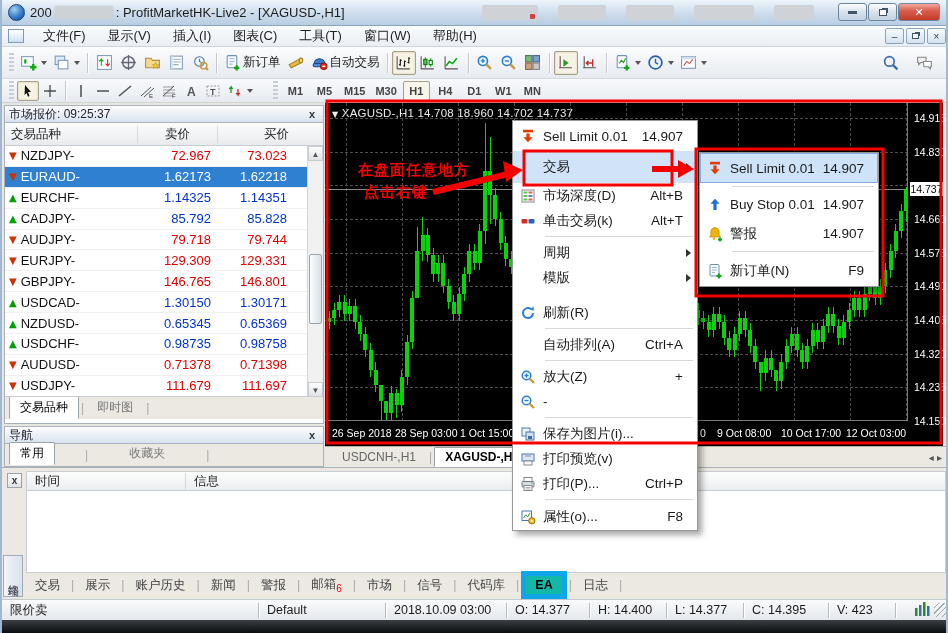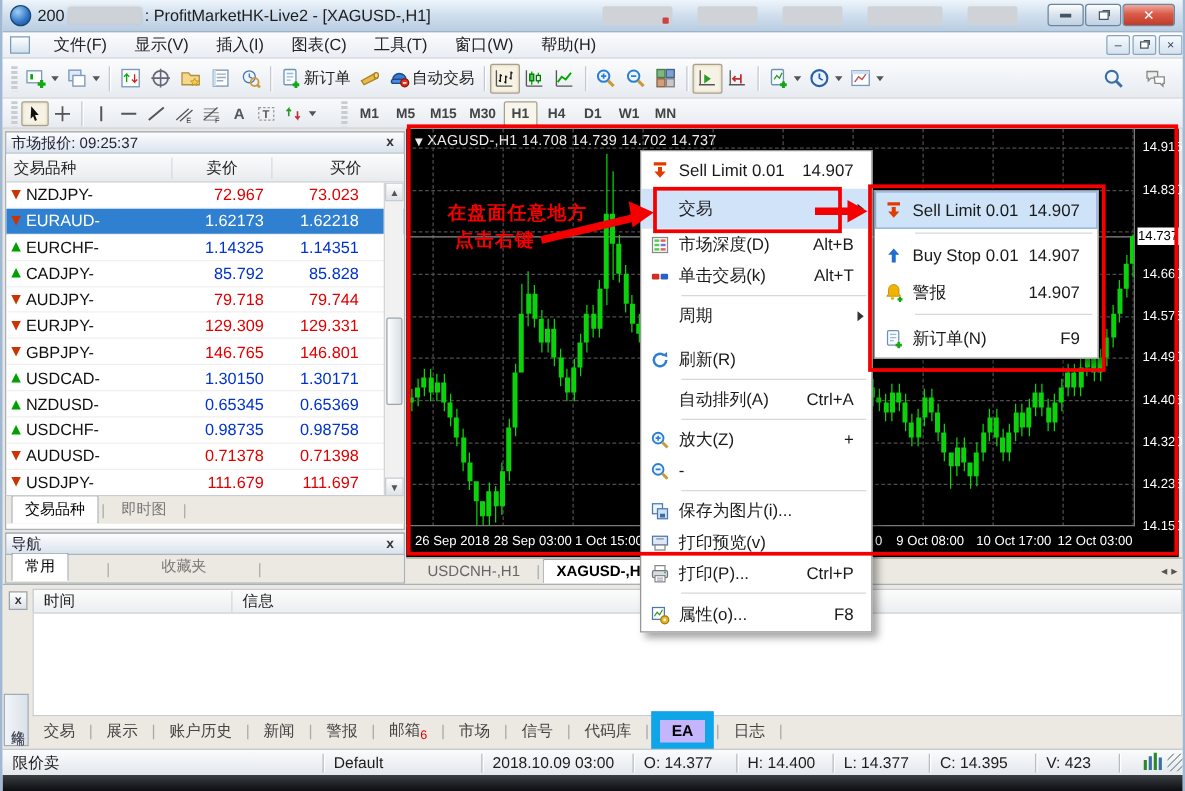--- a/index.html
+++ b/index.html
@@ -92,21 +92,21 @@
   .ct-arrows{margin-left:auto;margin-right:8px;color:#555;font-size:10px;font-family:"DejaVu Sans",sans-serif;align-self:center;}
   
   .terminal{position:absolute;left:0;top:467px;width:948px;height:131px;background:#ece9e2;border-top:1px solid #a8b0b8;}
   .t-close{position:absolute;left:5px;top:5px;width:15px;height:15px;border:1px solid #9aa4ae;background:linear-gradient(#fff,#dde2e7);
     font-size:10px;font-weight:bold;color:#333;text-align:center;line-height:13px;}
   .t-head{position:absolute;left:24px;top:3px;right:4px;height:20px;background:linear-gradient(#fcfcfc,#ebeef1);
     border:1px solid #c9ccd0;display:flex;align-items:center;font-size:12.5px;color:#222;}
   .t-body{position:absolute;left:24px;top:23px;right:4px;bottom:25px;background:#fff;border:1px solid #c9ccd0;border-top:none;}
   .t-tabs{position:absolute;left:24px;bottom:2px;height:22px;display:flex;align-items:center;font-size:12.5px;color:#444;}
   .ttab{padding:2px 9px;white-space:nowrap;}
-  .ttab.active{background:#c4b5fd;border:7px solid #0ea5e9;font-weight:bold;color:#000;}
+  .ttab.active{background:#14b8a6;border:5px solid #0ea5e9;font-weight:bold;color:#000;}
   .ttab .badge{color:#e00000;font-size:10px;vertical-align:sub;}
   .vtab{position:absolute;left:1px;top:87px;width:20px;height:42px;background:linear-gradient(90deg,#f2f5f8,#d9e1e9);
     border:1px solid #9facb9;writing-mode:vertical-rl;font-size:11px;color:#445;display:flex;align-items:center;justify-content:center;}
   
   .statusbar{position:absolute;left:0;top:599px;width:948px;height:21px;background:linear-gradient(#fafbfc,#e4e8ec);
     border-top:1px solid #c5cace;display:flex;align-items:center;font-size:12.5px;color:#1c1c1c;}
   .sseg{padding:0 8px;white-space:nowrap;overflow:hidden;}
   .sdiv{width:1px;height:15px;background:#b7bcc1;box-shadow:1px 0 0 #fff;}
   .grip2{margin-left:auto;width:14px;height:14px;margin-right:2px;
     background:repeating-linear-gradient(135deg,transparent 0 3px,#9aa 3px 4px);}
@@ -618,21 +618,21 @@
     <div class="mw-tabs" id="navTabs" style="height:21px;gap:28px;">
         <div class="mtab active">常用</div>
         <span class="tabdiv">|</span>
         <div class="mtab">收藏夹</div>
         <span class="tabdiv">|</span>
       </div>
   </div>
 
   <div class="chartwin">
     <div class="plot" id="plot">
-      <div class="ctitle"><span class="mono" style="font-size:8px;">▼</span> <span>XAGUSD-,H1  14.708 14.739 14.702 14.737</span></div>
+      <div class="ctitle"><span class="mono" style="font-size:8px;">▼</span> <span>XAGUSD-,H1  14.708 18.960 14.702 14.737</span></div>
     <div class="vgrid" style="left: 21px;"></div>
         <div class="vgrid" style="left: 77px;"></div>
         <div class="vgrid" style="left: 133px;"></div>
         <div class="vgrid" style="left: 189px;"></div>
         <div class="vgrid" style="left: 245px;"></div>
         <div class="vgrid" style="left: 301px;"></div>
         <div class="vgrid" style="left: 357px;"></div>
         <div class="vgrid" style="left: 413px;"></div>
         <div class="vgrid" style="left: 469px;"></div>
         <div class="vgrid" style="left: 525px;"></div>
@@ -1008,20 +1008,25 @@
         <span class="rt">Alt+T</span>
       </div>
       <div class="msep">
         <div></div>
       </div>
       <div class="mi" style="height: 25px;">
         <span class="ic"></span>
         <span class="lab">周期</span>
         <span class="subarr"></span>
       </div>
+      <div class="mi" style="height: 25px;">
+        <span class="ic"></span>
+        <span class="lab">模版</span>
+        <span class="subarr"></span>
+      </div>
       <div class="mi" style="height: 25px; margin-top: 10px;">
         <span class="ic">
           <svg class="ticon" style="width:16px;height:16px" viewBox="0 0 16 16">
             <path d="M13 8 a5 5 0 1 1-2-4" fill="none" stroke="#2a7fd4" stroke-width="2"></path>
             <path d="M13.6 1.6 L13.8 5.8 L9.8 4.4 Z" fill="#2a7fd4"></path>
           </svg>
         </span>
         <span class="lab">刷新(R)</span>
       </div>
       <div class="msep">

